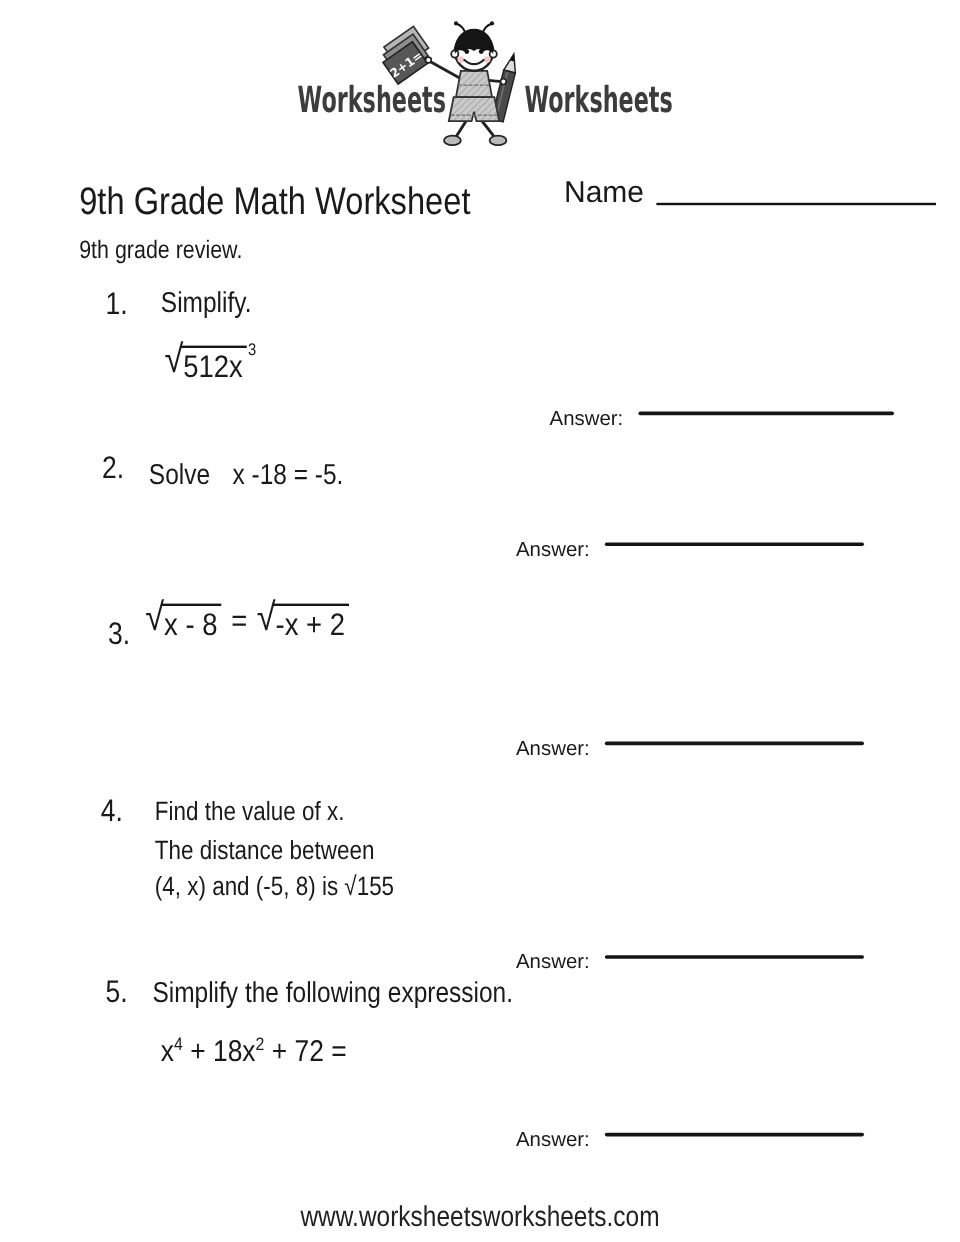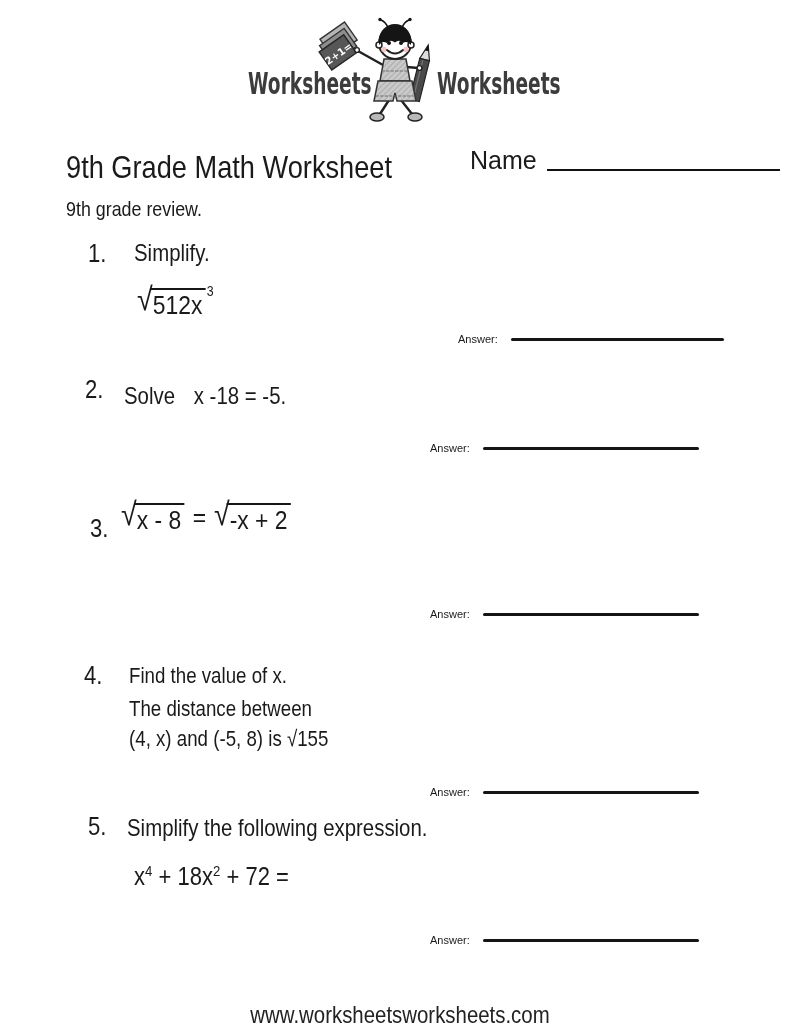--- a/index.html
+++ b/index.html
@@ -35,21 +35,21 @@
   .rsign { font-size:1.25em; line-height:0.9; margin-right:-3px; margin-top:-3px; }
   .rbar  { border-top:2.5px solid #161616; padding:1px 4px 0 3px; }
   .rexp  { font-size:14px; margin-top:-5px; margin-left:1px; }
   .req   { margin:0 9px; }
   .poly { font-size:25px; transform:scaleX(0.88); transform-origin:left top; white-space:nowrap; }
   .poly sup { font-size:15px; }
   .op-gap { margin-left:7px; }
 
   
   .answer-row { position:absolute; display:flex; align-items:center; }
-  .answer-label { font-size:11px; line-height:20px; }
+  .answer-label { font-size:17px; line-height:20px;margin-top:10px; }
   .answer-line { height:3px; background:#151515; border-radius:2px; margin-left:13px; }
   .w213 { width:213px; } .w216 { width:216px; }
 
   
   .footer { position:absolute; left:0; top:1001px; width:800px; text-align:center;
             font-size:24px; color:#222; transform:scaleX(0.85); transform-origin:center top; }
 </style>
 </head>
 <body>
 

